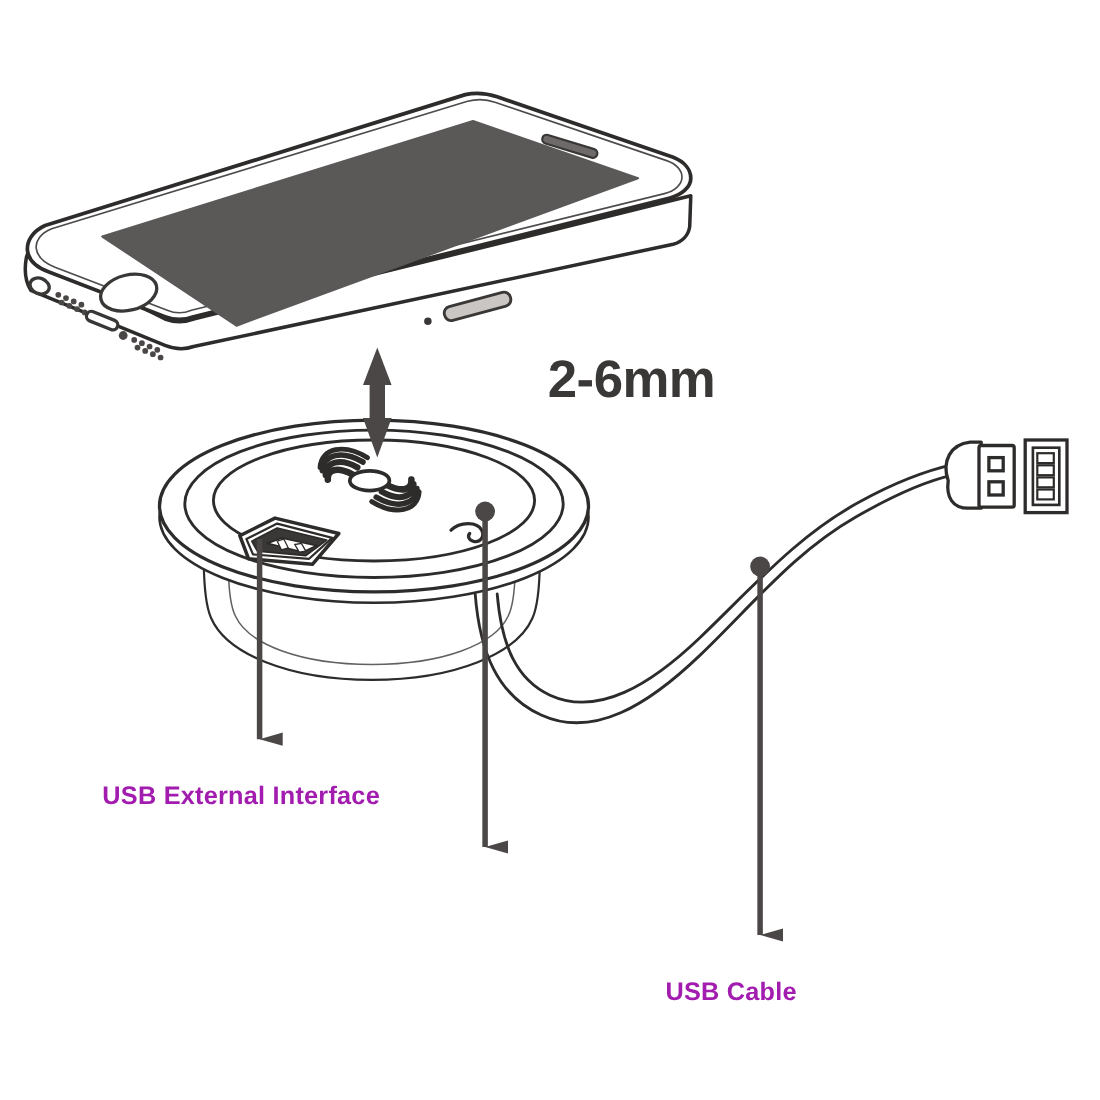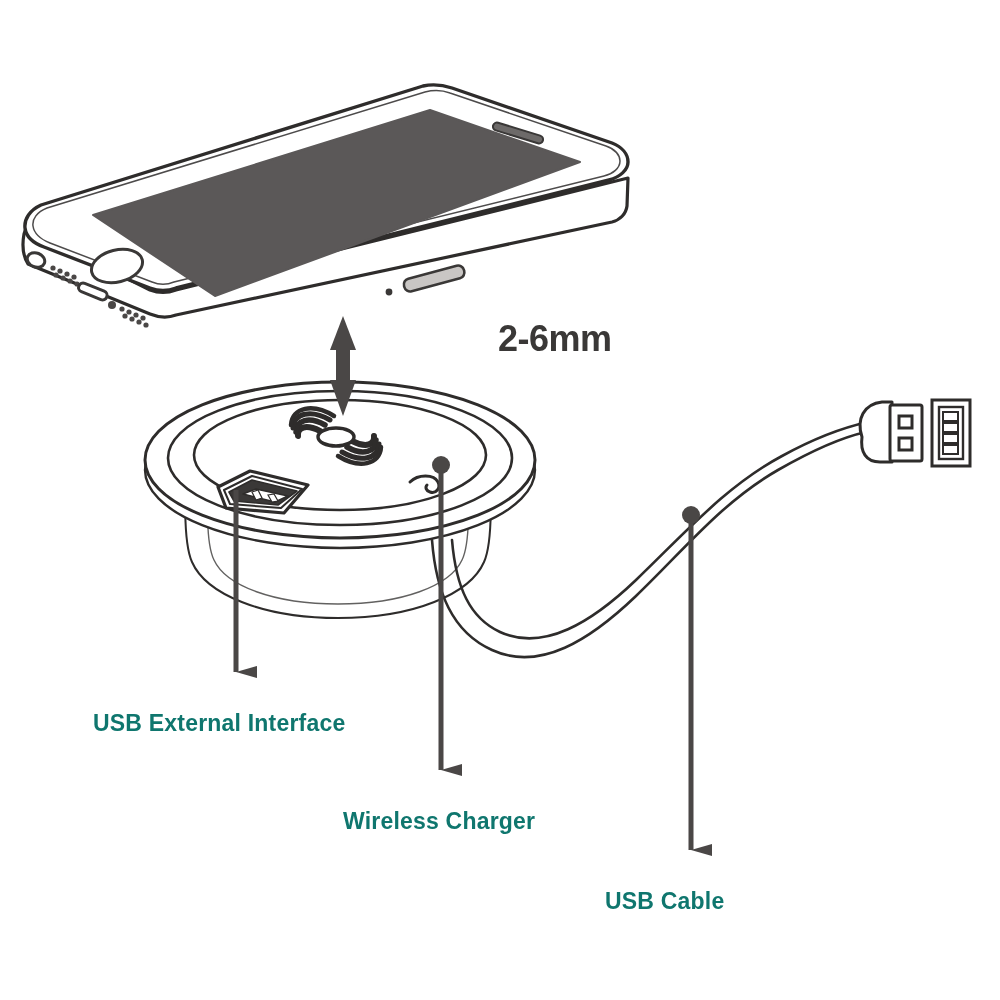--- a/index.html
+++ b/index.html
@@ -24,30 +24,30 @@
     position: absolute;
     top: 0; left: 0;
     width: 1000px;
     height: 1000px;
     display: block;
   }
   .label {
     position: absolute;
     font-family: "Liberation Sans", sans-serif;
     font-weight: bold;
-    color: #0f766e;
+    color: #a21caf;
     white-space: nowrap;
     letter-spacing: 0.2px;
   }
   .label-usb-ext   { left: 93px;  top: 710px; font-size: 23px; }
   .label-wireless  { left: 343px; top: 808px; font-size: 23px; }
   .label-usb-cable { left: 605px; top: 888px; font-size: 23px; }
   .label-gap {
     left: 498px; top: 318px;
-    font-size: 36px;
+    font-size: 48px;
     letter-spacing: -0.5px;
     color: #3a3837;
   }
 </style>
 </head>
 <body>
 
 <div id="diagram-root">
 
   <svg class="scene" viewBox="0 0 1000 1000">
@@ -233,17 +233,16 @@
 
       <line x1="691" y1="520" x2="691" y2="850" marker-end="url(#leader-head)"></line>
       <circle cx="691" cy="515" r="9" fill="#4a4746" stroke="none"></circle>
     </g>
   </svg>
 
   <div class="label label-gap">2-6mm</div>
 
   <div class="label label-usb-ext">USB External Interface</div>
 
-  <div class="label label-wireless">Wireless Charger</div>
 
   <div class="label label-usb-cable">USB Cable</div>
 
 </div>
 
 </body></html>

